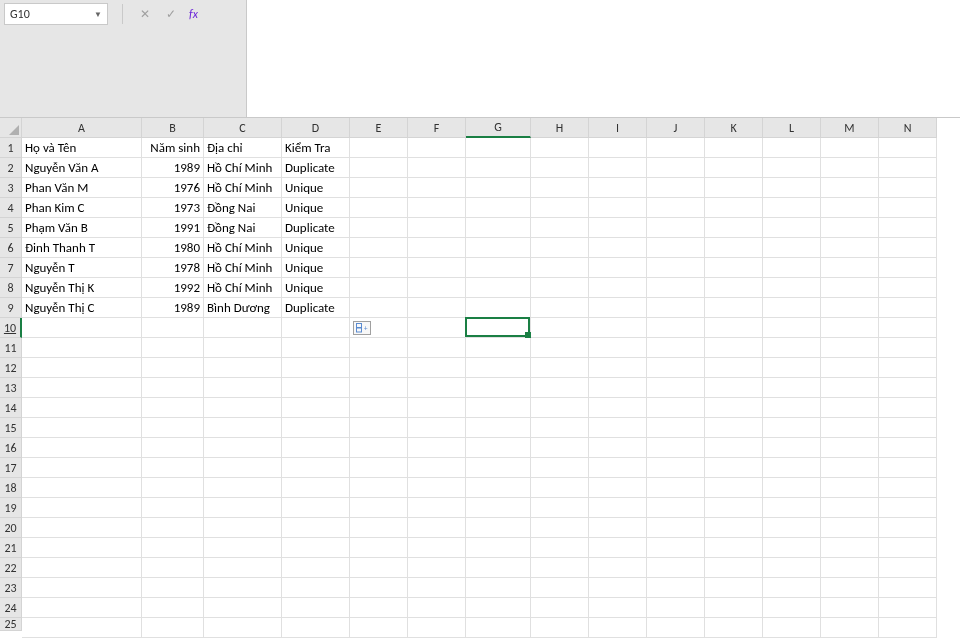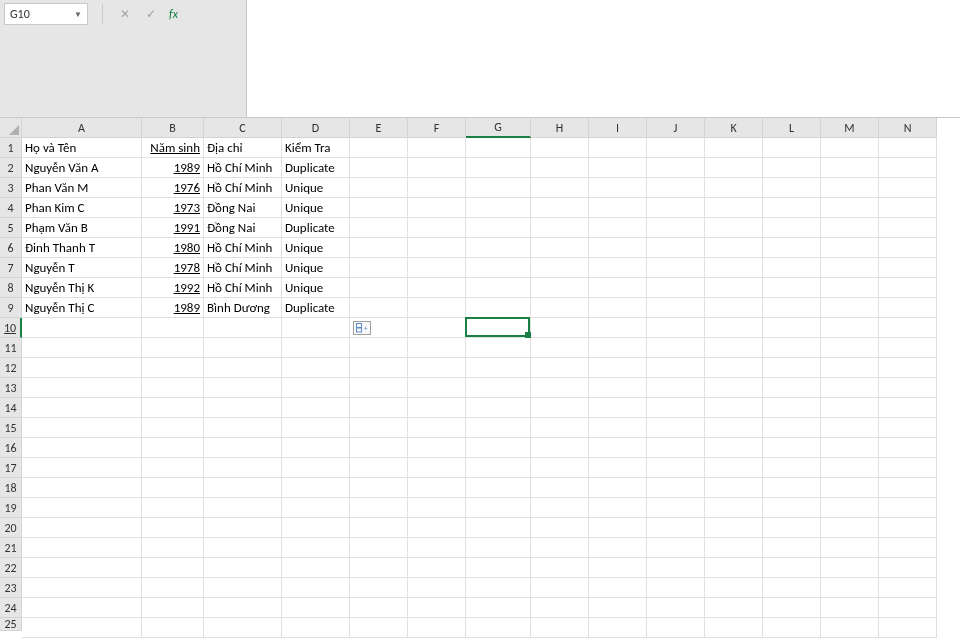--- a/index.html
+++ b/index.html
@@ -20,21 +20,21 @@
     border-bottom: 1px solid #c9c9c9;
     position: relative;
   }
   .namebox-row {
     display: flex;
     align-items: center;
     gap: 6px;
     padding: 3px 4px;
   }
   .namebox {
-    width: 84px;
+    width: 104px;
     height: 22px;
     background: #fff;
     border: 1px solid #c9c9c9;
     display: flex;
     align-items: center;
     justify-content: space-between;
     padding: 0 5px;
     font-size: 12px;
     color: #333;
   }
@@ -50,21 +50,21 @@
     height: 22px;
   }
   .fx-btn {
     width: 16px; height: 16px;
     display: flex; align-items: center; justify-content: center;
     color: #a0a0a0;
     font-size: 12px;
   }
   .fx-btn.checkmark::before { content: "✓"; }
   .fx-btn.cancelx::before { content: "✕"; }
-  .fx-label { font-style: italic; color: #15803d; font-size: 12px; }
+  .fx-label { font-style: italic; color: #6d28d9; font-size: 12px; }
   .formula-area {
     position: absolute;
     left: 246px; top: 0; right: 0; bottom: 0;
     background: #fff;
     border-left: 1px solid #c9c9c9;
   }
 
   
   .grid {
     display: grid;
@@ -95,21 +95,21 @@
     border-bottom: 1px solid #e0e0e0;
     height: 20px;
     padding: 0 3px;
     display: flex; align-items: center;
     font-size: 13px;
     color: #000;
     white-space: nowrap;
     overflow: visible;
     position: relative;
   }
-  .grid .cell.num { justify-content: flex-end; text-decoration: underline; }
+  .grid .cell.num { justify-content: flex-end; }
   .grid .rowhdr { justify-content: center; font-size: 12px; }
 
   .row25 .cell, .row25.rowhdr { height: 13px; }
 
   
   .active-cell-outline {
     position: absolute;
     border: 2px solid #1a7f44;
     pointer-events: none;
     z-index: 5;

